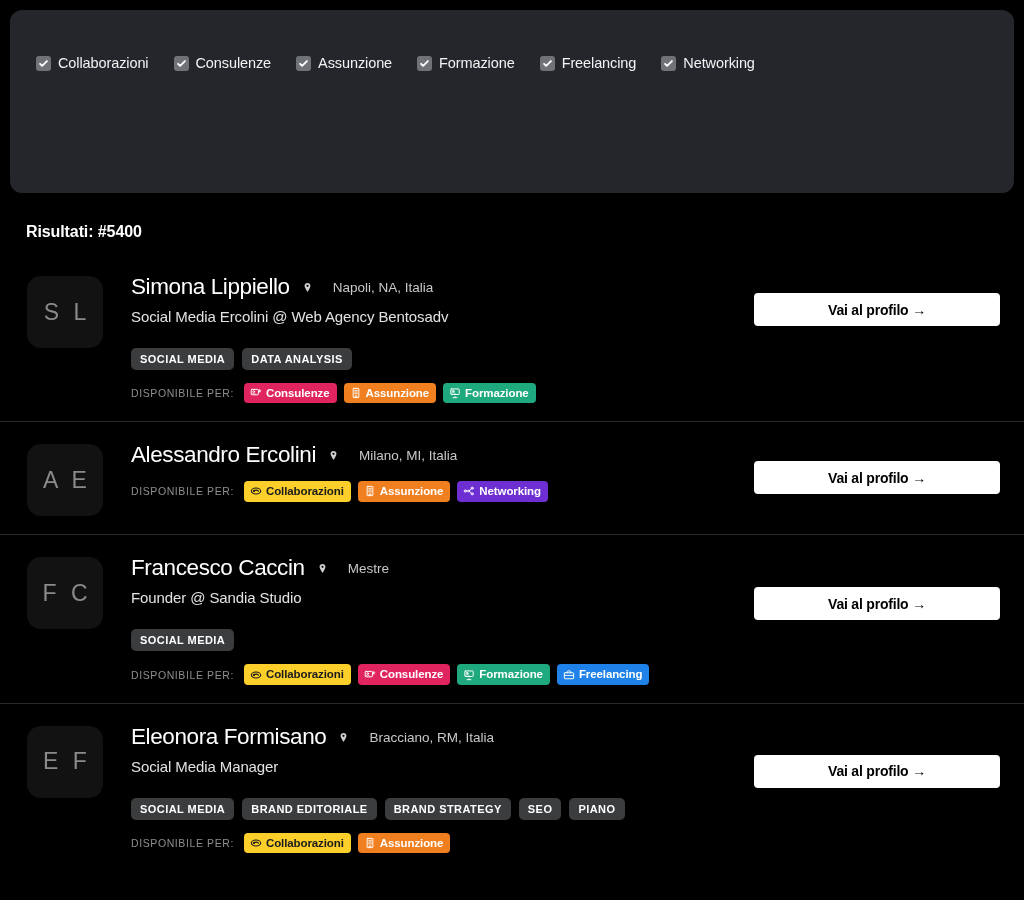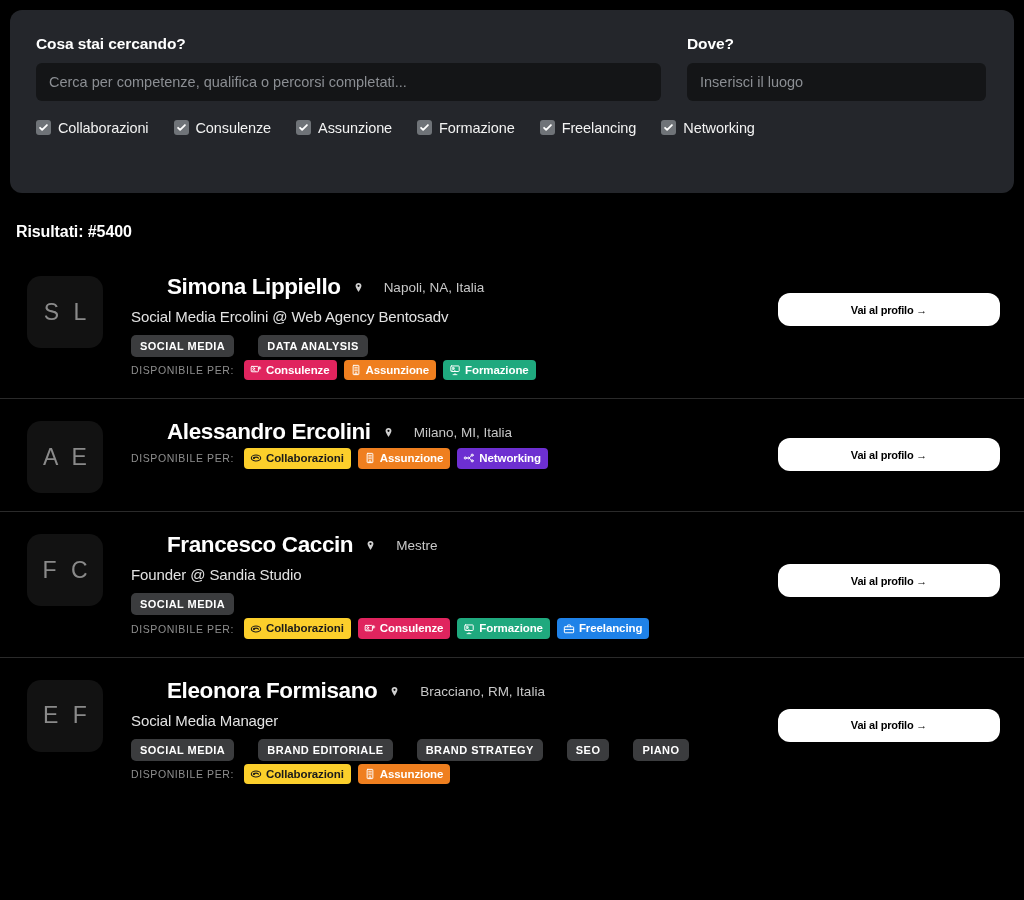--- a/index.html
+++ b/index.html
@@ -93,21 +93,21 @@
   .cb-label {
     color: #f2f2f2;
     font-size: 14.5px;
     letter-spacing: -0.1px;
     white-space: nowrap;
   }
 
   
   .results-title {
     position: absolute;
-    left: 16px;
+    left: 26px;
     top: 223px;
     color: #ffffff;
     font-size: 16px;
     font-weight: bold;
     letter-spacing: -0.1px;
   }
 
   .results-list {
     position: absolute;
     left: 0;
@@ -149,24 +149,23 @@
 
   .name-row {
     display: flex;
     align-items: baseline;
     gap: 12px;
   }
 
   .person-name {
     color: #ffffff;
     font-size: 22.5px;
-    font-weight: bold;
+    font-weight: normal;
     letter-spacing: -0.4px;
     line-height: 1.15;
-    margin-left: 36px;
   }
 
   .location {
     display: inline-flex;
     align-items: center;
     gap: 20px;
     color: #c8c8c8;
     font-size: 13.5px;
     white-space: nowrap;
   }
@@ -175,42 +174,42 @@
   .headline {
     color: #e2e2e2;
     font-size: 15px;
     letter-spacing: -0.1px;
     margin-top: 8px;
   }
 
   .skills {
     display: flex;
     flex-wrap: wrap;
-    gap: 24px;
-    margin-top: 10px;
+    gap: 8px;
+    margin-top: 23px;
   }
 
   .skill-tag {
     background: #3b3c3e;
     color: #ffffff;
     font-size: 11px;
     font-weight: bold;
     letter-spacing: 0.45px;
     padding: 5px 9px 5px 9px;
     border-radius: 5px;
     line-height: 1.1;
     white-space: nowrap;
   }
 
   .avail-row {
     display: flex;
     align-items: center;
     flex-wrap: wrap;
     gap: 7px;
-    margin-top: 3px;
+    margin-top: 13px;
   }
 
   .avail-label {
     color: #8e8e8e;
     font-size: 10.5px;
     letter-spacing: 0.6px;
     margin-right: 3px;
     white-space: nowrap;
   }
 
@@ -223,60 +222,47 @@
     font-size: 11.5px;
     font-weight: bold;
     letter-spacing: -0.1px;
     line-height: 1.25;
     white-space: nowrap;
   }
   .avail-badge svg { display: block; flex: 0 0 auto; }
 
   .profile-btn {
     flex: 0 0 auto;
-    width: 222px;
+    width: 246px;
     height: 33px;
     background: #ffffff;
     color: #000000;
     border: none;
-    border-radius: 12px;
+    border-radius: 4px;
     font-family: "Liberation Sans", sans-serif;
-    font-size: 11px;
+    font-size: 14px;
     font-weight: bold;
     letter-spacing: -0.2px;
     cursor: pointer;
     margin-top: 21px;
     display: flex;
     align-items: center;
     justify-content: center;
   }
 
   .card-2 .profile-btn { margin-top: 21px; }
   .card-3 .profile-btn { margin-top: 34px; }
   .card-4 .profile-btn { margin-top: 33px; }
 </style>
 </head>
 <body>
 
 <div class="page">
 
   <section class="filter-panel">
-    <div class="filter-row">
-
-      <div class="field-what">
-        <div class="field-label">Cosa stai cercando?</div>
-        <input class="field-input" type="text" placeholder="Cerca per competenze, qualifica o percorsi completati..." style="">
-      </div>
-
-      <div class="field-where">
-        <div class="field-label">Dove?</div>
-        <input class="field-input" type="text" placeholder="Inserisci il luogo" style="">
-      </div>
-
-    </div>
 
     <div class="checkbox-row" id="checkbox-row">
         <div class="cb-item">
           <span class="cb-box">
             <svg width="11" height="11" viewBox="0 0 16 16" fill="none" stroke="#ffffff" stroke-width="2.6" stroke-linecap="round" stroke-linejoin="round">
               <path d="M3 8.4l3 3.1L13 4.4"></path>
             </svg>
           </span>
           <span class="cb-label">Collaborazioni</span>
         </div>

